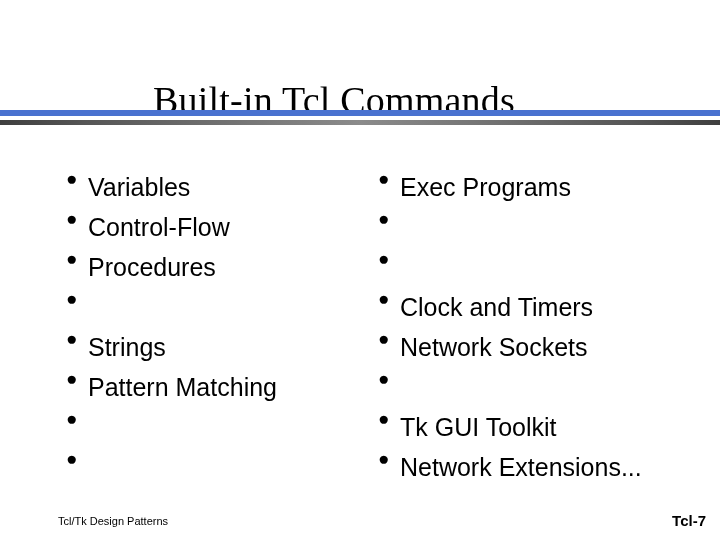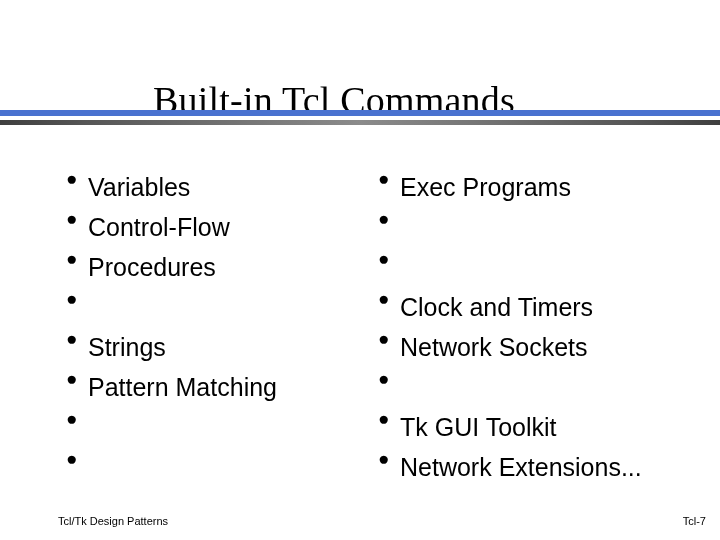--- a/index.html
+++ b/index.html
@@ -109,24 +109,25 @@
     line-height: 14px;
     color: #000000;
     white-space: nowrap;
     margin-left: 40px;
   }
   #footer-right {
     position: absolute;
     right: 14px;
     top: 514px;
     font-family: "Liberation Sans", sans-serif;
-    font-size: 11px;
+    font-size: 15px;
     line-height: 14px;
     color: #000000;
     white-space: nowrap;
+    font-weight: bold;
   }
 </style>
 </head>
 <body>
 
 <div id="slide">
 
   <h1 id="slide-title">Built-in Tcl Commands</h1>
 
   <div id="divider">

